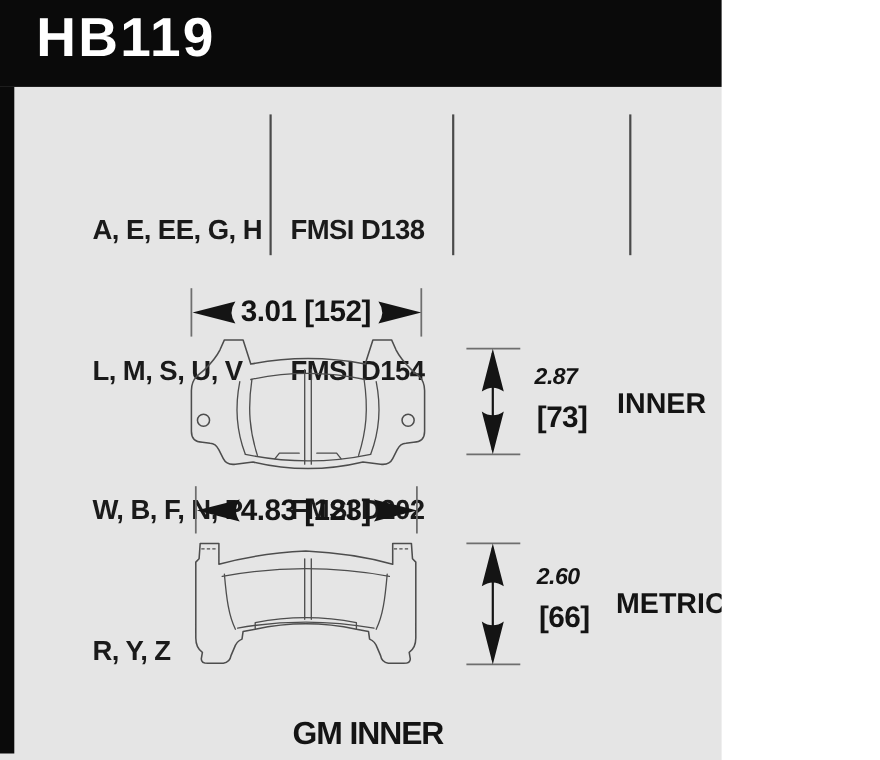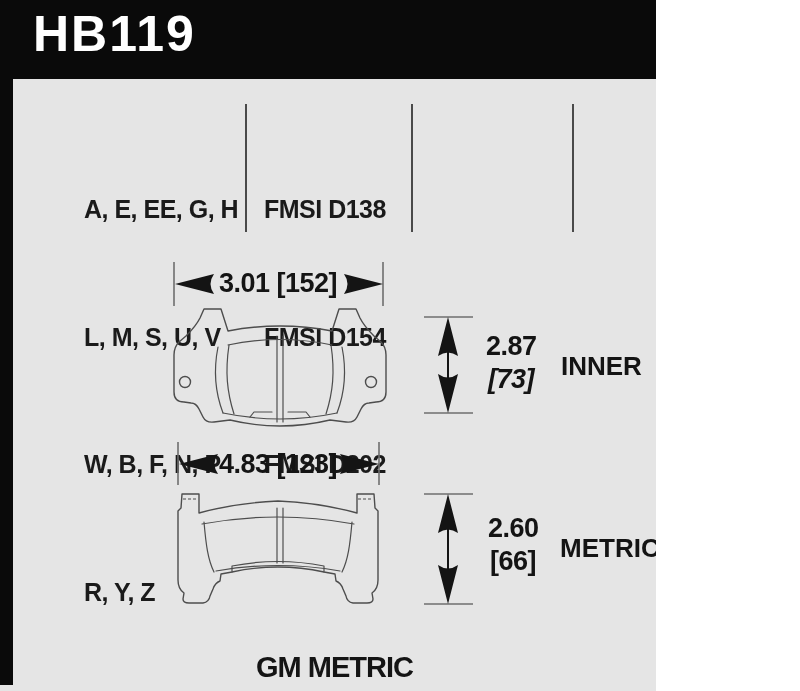--- a/index.html
+++ b/index.html
@@ -22,25 +22,25 @@
   .vline{position:absolute;top:104px;width:2px;height:128px;background:#4a4a4a;}
   .vl1{left:245px;}
   .vl2{left:411px;}
   .vl3{left:572px;}
   .thickness{position:absolute;left:581px;top:103px;font-weight:bold;font-size:27px;letter-spacing:-0.5px;line-height:42.5px;}
 
   
   .dimtext{position:absolute;font-weight:bold;letter-spacing:-0.5px;color:#141414;}
   .inner-w{left:180px;top:268px;width:196px;text-align:center;font-size:27px;}
   .outer-w{left:183px;top:449px;width:190px;text-align:center;font-size:27px;}
-  .h-in{font-size:27px;}
+  .h-in{font-size:21px;font-style:italic;}
   .h-mm{font-size:27px;}
   .pad-label{font-size:26px;letter-spacing:0;}
   .inner-hin{left:486px;top:331px;}
-  .inner-hmm{left:488px;top:364px;font-style:italic;}
+  .inner-hmm{left:488px;top:364px;}
   .inner-label{left:561px;top:351px;}
   .outer-hin{left:488px;top:513px;}
   .outer-hmm{left:490px;top:546px;}
   .outer-label{left:560px;top:533px;}
 
   .footer{
     position:absolute;left:13px;right:0;top:651px;text-align:center;
     font-weight:bold;font-size:29px;letter-spacing:-1px;color:#141414;
   }
 
@@ -155,15 +155,15 @@
   <div class="dimtext inner-w">3.01 [152]</div>
   <div class="dimtext h-in inner-hin">2.87</div>
   <div class="dimtext h-mm inner-hmm">[73]</div>
   <div class="dimtext pad-label inner-label">INNER</div>
 
   <div class="dimtext outer-w">4.83 [123]</div>
   <div class="dimtext h-in outer-hin">2.60</div>
   <div class="dimtext h-mm outer-hmm">[66]</div>
   <div class="dimtext pad-label outer-label">METRIC</div>
 
-  <div class="footer">GM METRIC</div>
+  <div class="footer">GM INNER</div>
 
 </div>
 
 </body></html>

